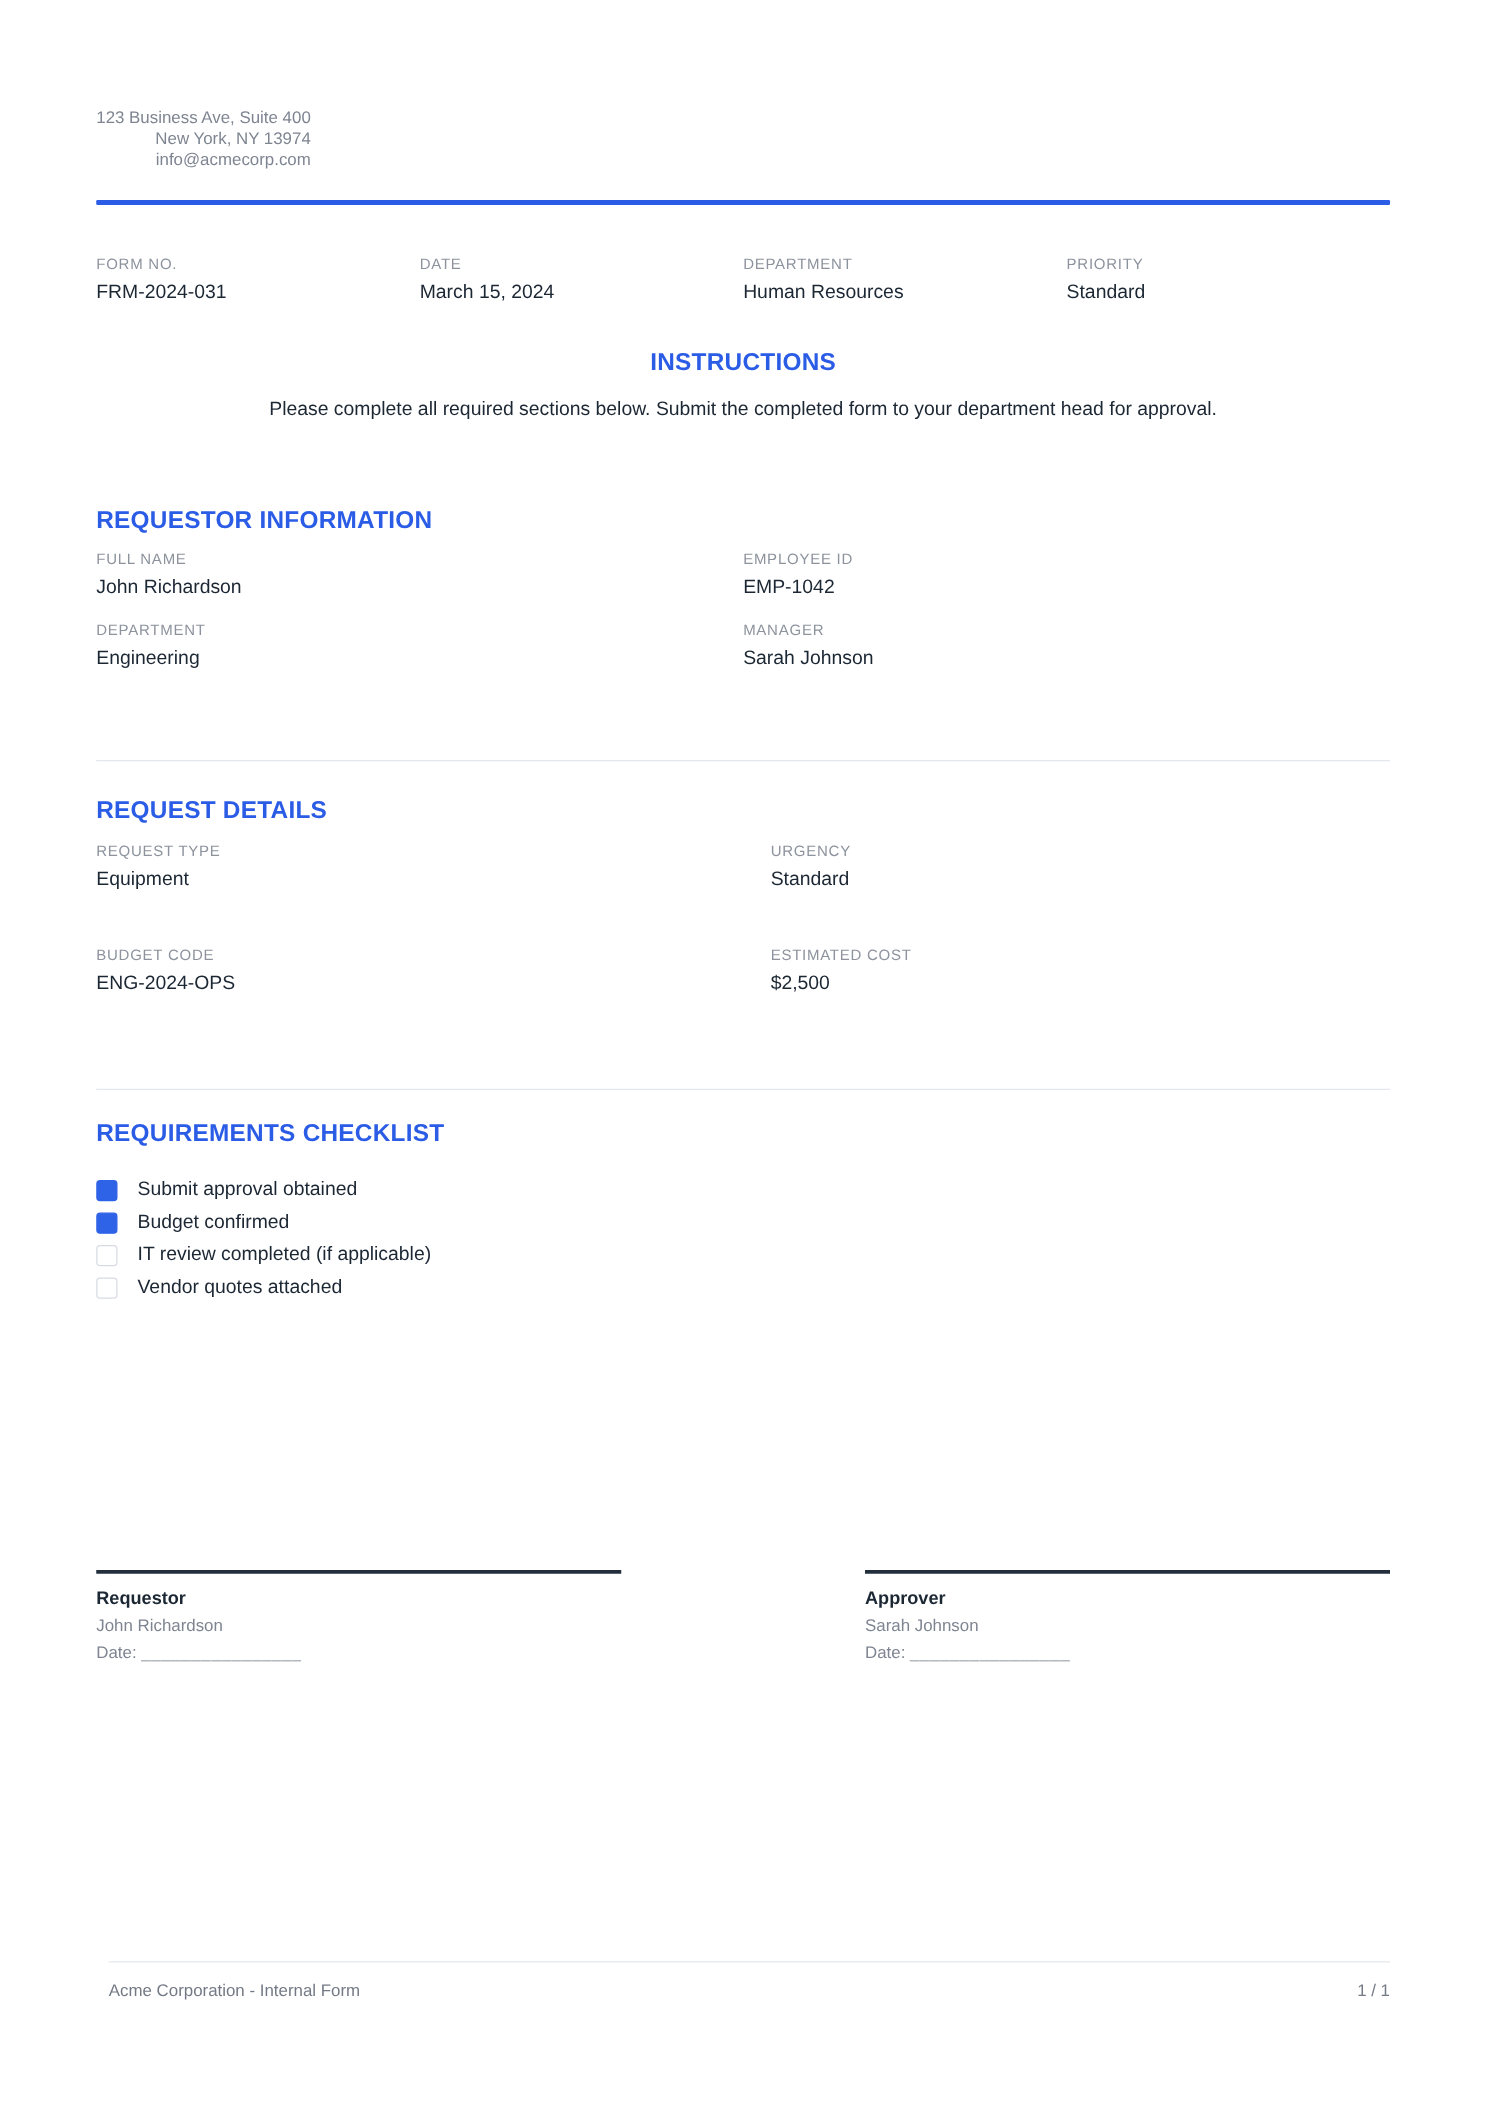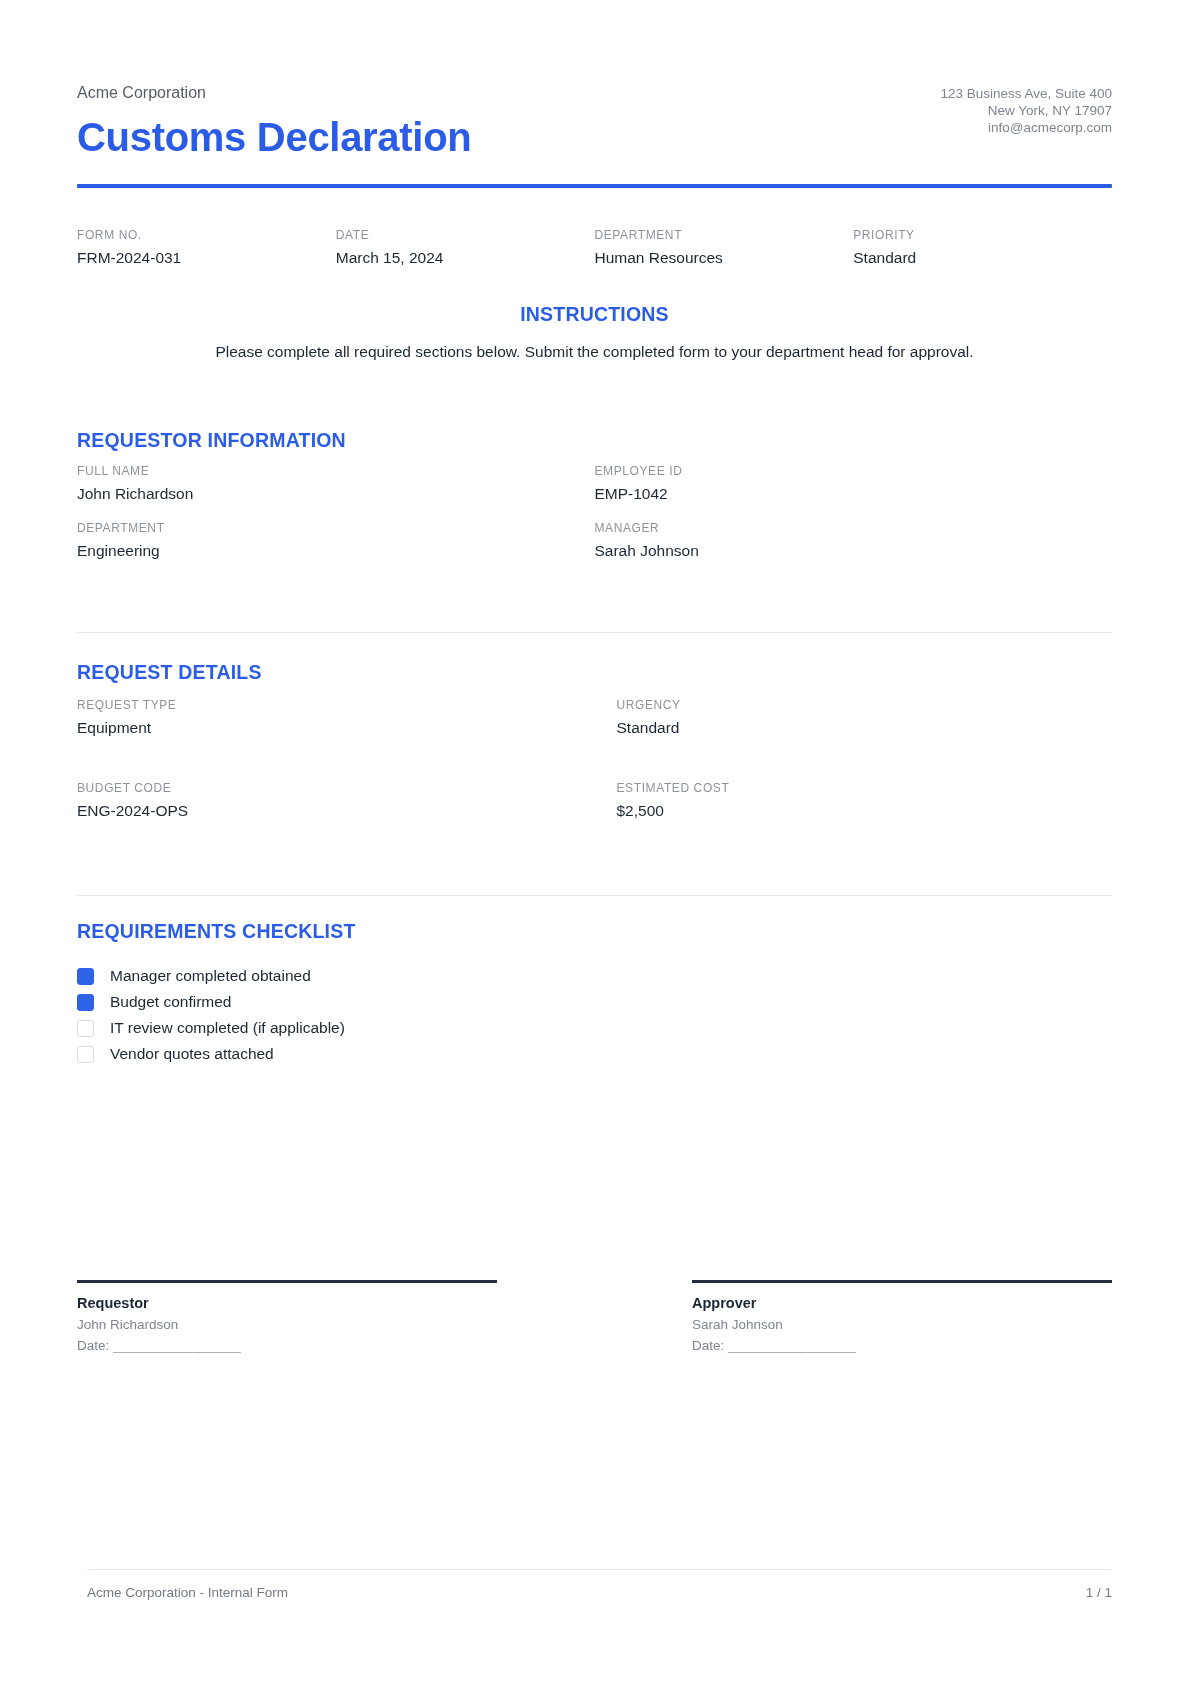--- a/index.html
+++ b/index.html
@@ -64,27 +64,23 @@
   .footer{position:absolute;left:87px;right:78px;top:1569px;border-top:1px solid var(--divider);
     padding-top:15px;display:flex;justify-content:space-between;
     font-size:13.5px;color:var(--footer);}
 </style>
 </head>
 <body>
 
 <div class="page">
 
   <div class="header">
-    <div>
-      <div class="company">Acme Corporation</div>
-      <div class="title">Customs Declaration</div>
-    </div>
     <div class="address">
       <div>123 Business Ave, Suite 400</div>
-      <div>New York, NY 17907</div>
+      <div>New York, NY 13974</div>
       <div>info@acmecorp.com</div>
     </div>
   </div>
   <div class="rule"></div>
 
   <div class="meta">
     <div>
       <div class="field-label">FORM NO.</div>
       <div class="field-value">FRM-2024-031</div>
     </div>
@@ -153,21 +149,21 @@
     </div>
   </div>
 
   <hr class="divider2">
 
   <div class="checklist">
     <div class="sec-heading">REQUIREMENTS CHECKLIST</div>
     <ul class="check-list">
       <li class="check-item">
         <span class="checkbox checked"></span>
-        <span class="check-label">Manager completed obtained</span>
+        <span class="check-label">Submit approval obtained</span>
       </li>
       <li class="check-item">
         <span class="checkbox checked"></span>
         <span class="check-label">Budget confirmed</span>
       </li>
       <li class="check-item">
         <span class="checkbox"></span>
         <span class="check-label">IT review completed (if applicable)</span>
       </li>
       <li class="check-item">

